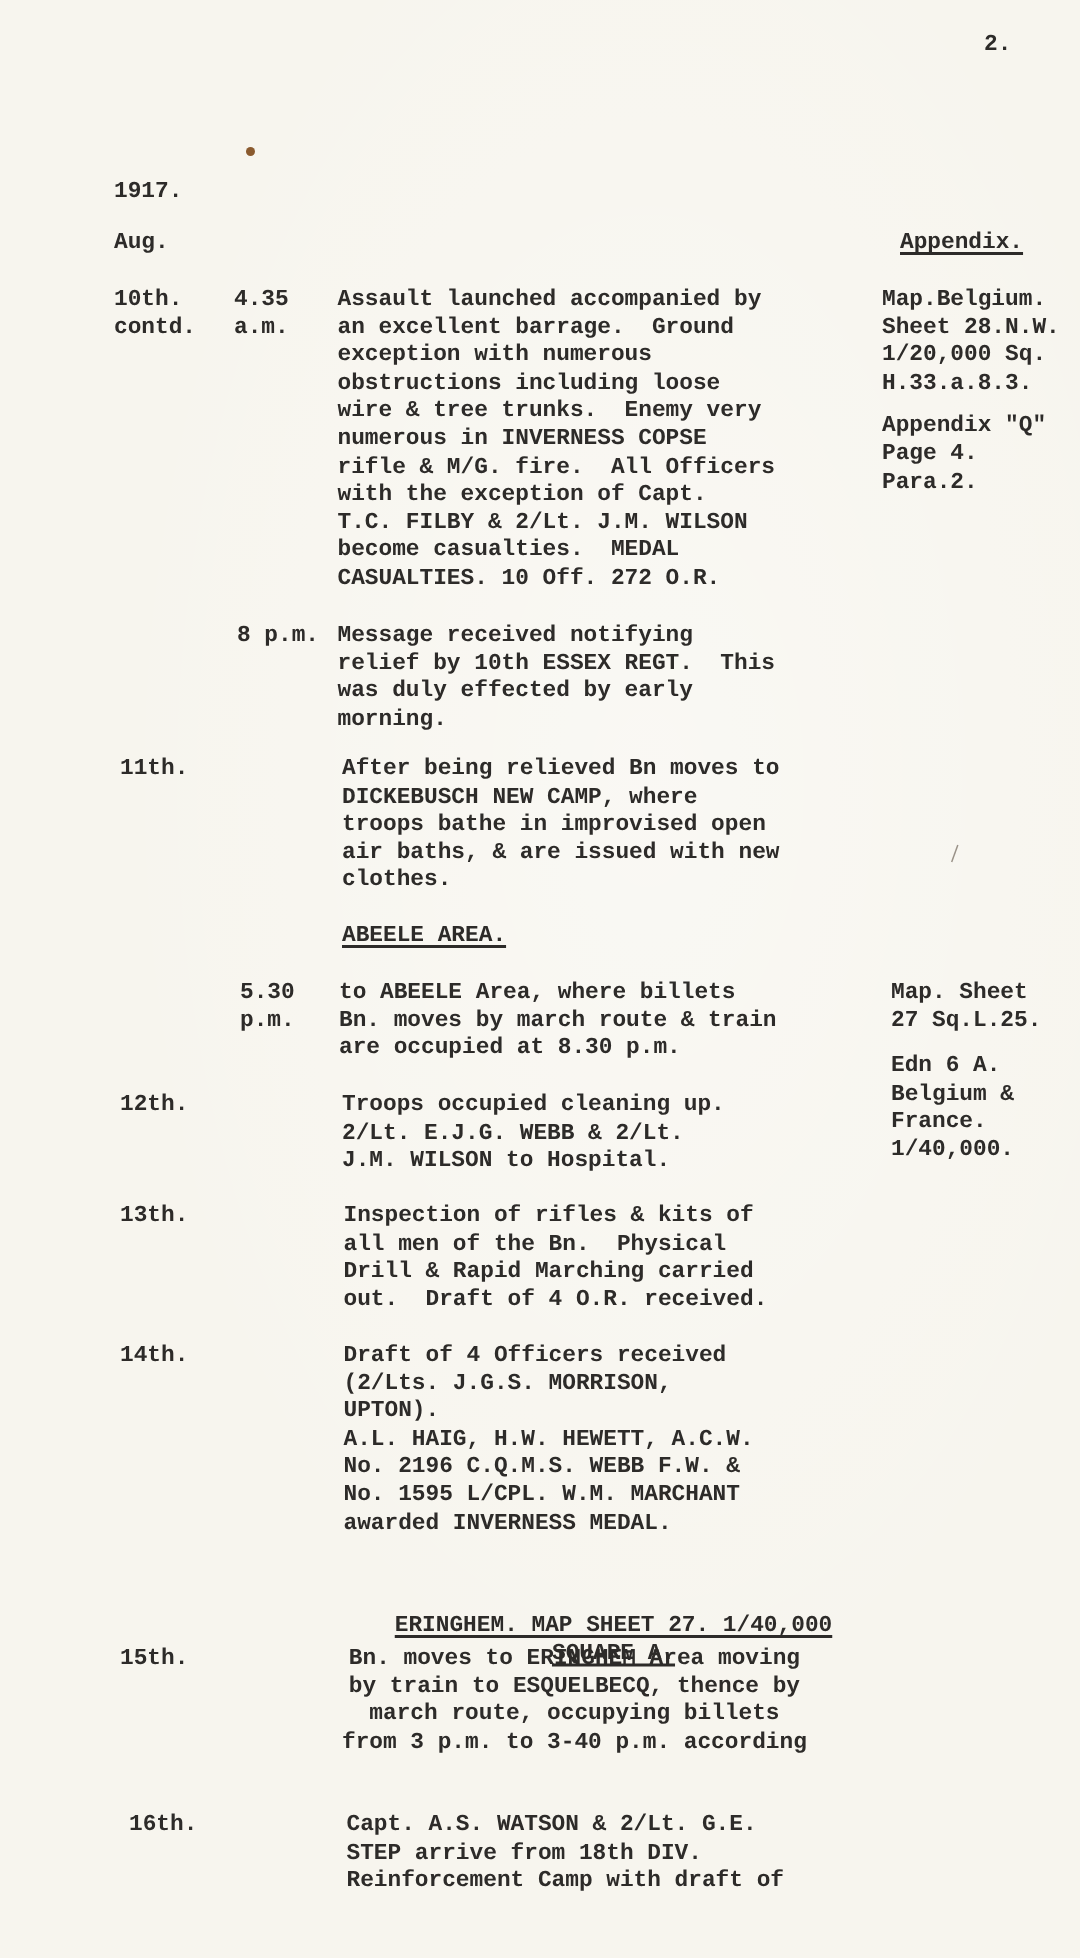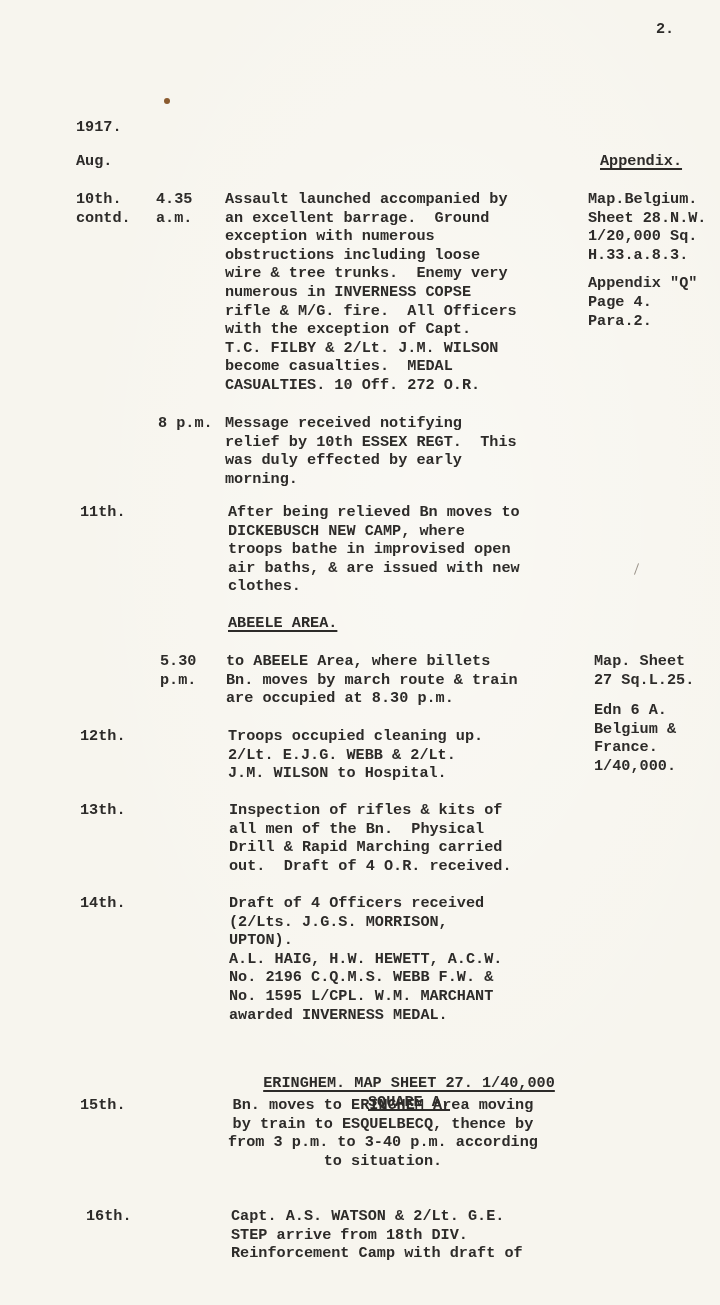--- a/index.html
+++ b/index.html
@@ -191,22 +191,22 @@
     <span class="line ul" style="display:inline-block;">ERINGHEM. MAP SHEET 27. 1/40,000</span><br>
     <span class="line ul" style="display:inline-block;">SQUARE A.</span>
   </div>
 
   <div class="block" style="left:80px; top:1096px;">
     <span class="line">15th.</span>
   </div>
   <div class="block" style="left:228px; top:1096px;text-align:center;">
     <span class="line">Bn. moves to ERINGHEM Area moving</span>
     <span class="line">by train to ESQUELBECQ, thence by</span>
+    <span class="line">march route, occupying billets</span>
     <span class="line">from 3 p.m. to 3-40 p.m. according</span>
-    <span class="line">to situation.</span>
   </div>
 
   <div class="block" style="left:86px; top:1207px;">
     <span class="line">16th.</span>
   </div>
   <div class="block" style="left:231px; top:1207px;">
     <span class="line">Capt. A.S. WATSON &amp; 2/Lt. G.E.</span>
     <span class="line">STEP arrive from 18th DIV.</span>
     <span class="line">Reinforcement Camp with draft of</span>
   </div>

